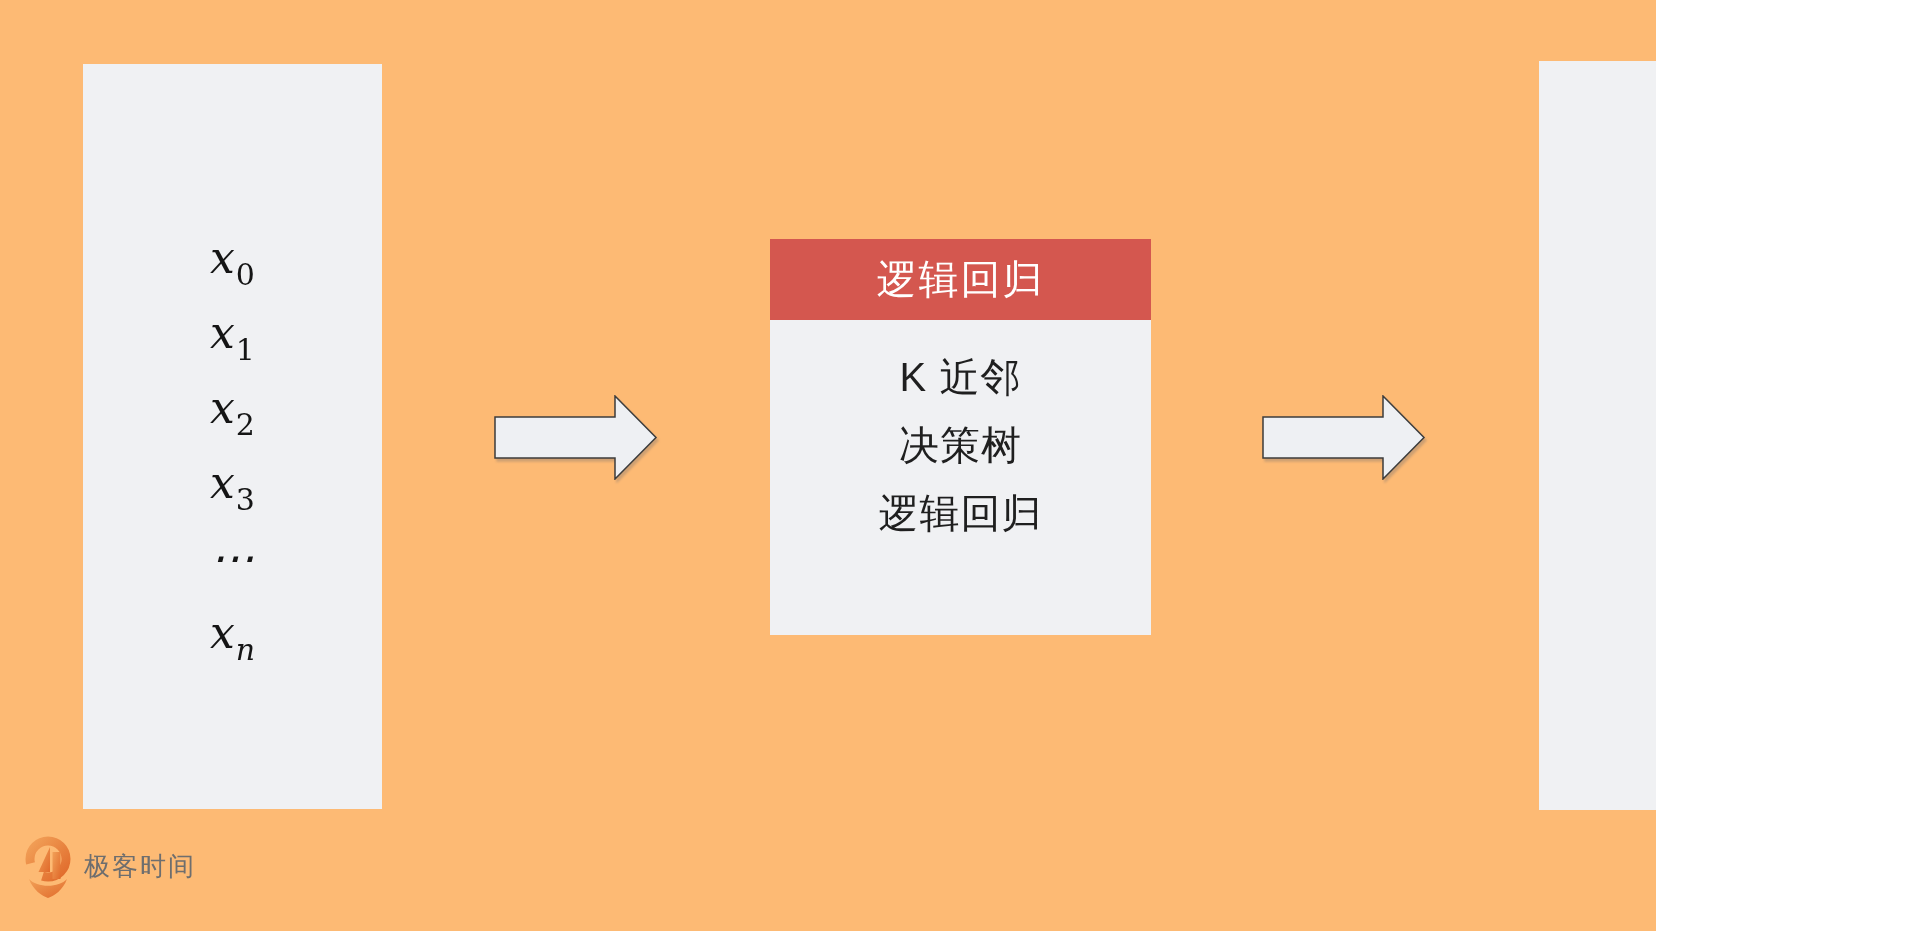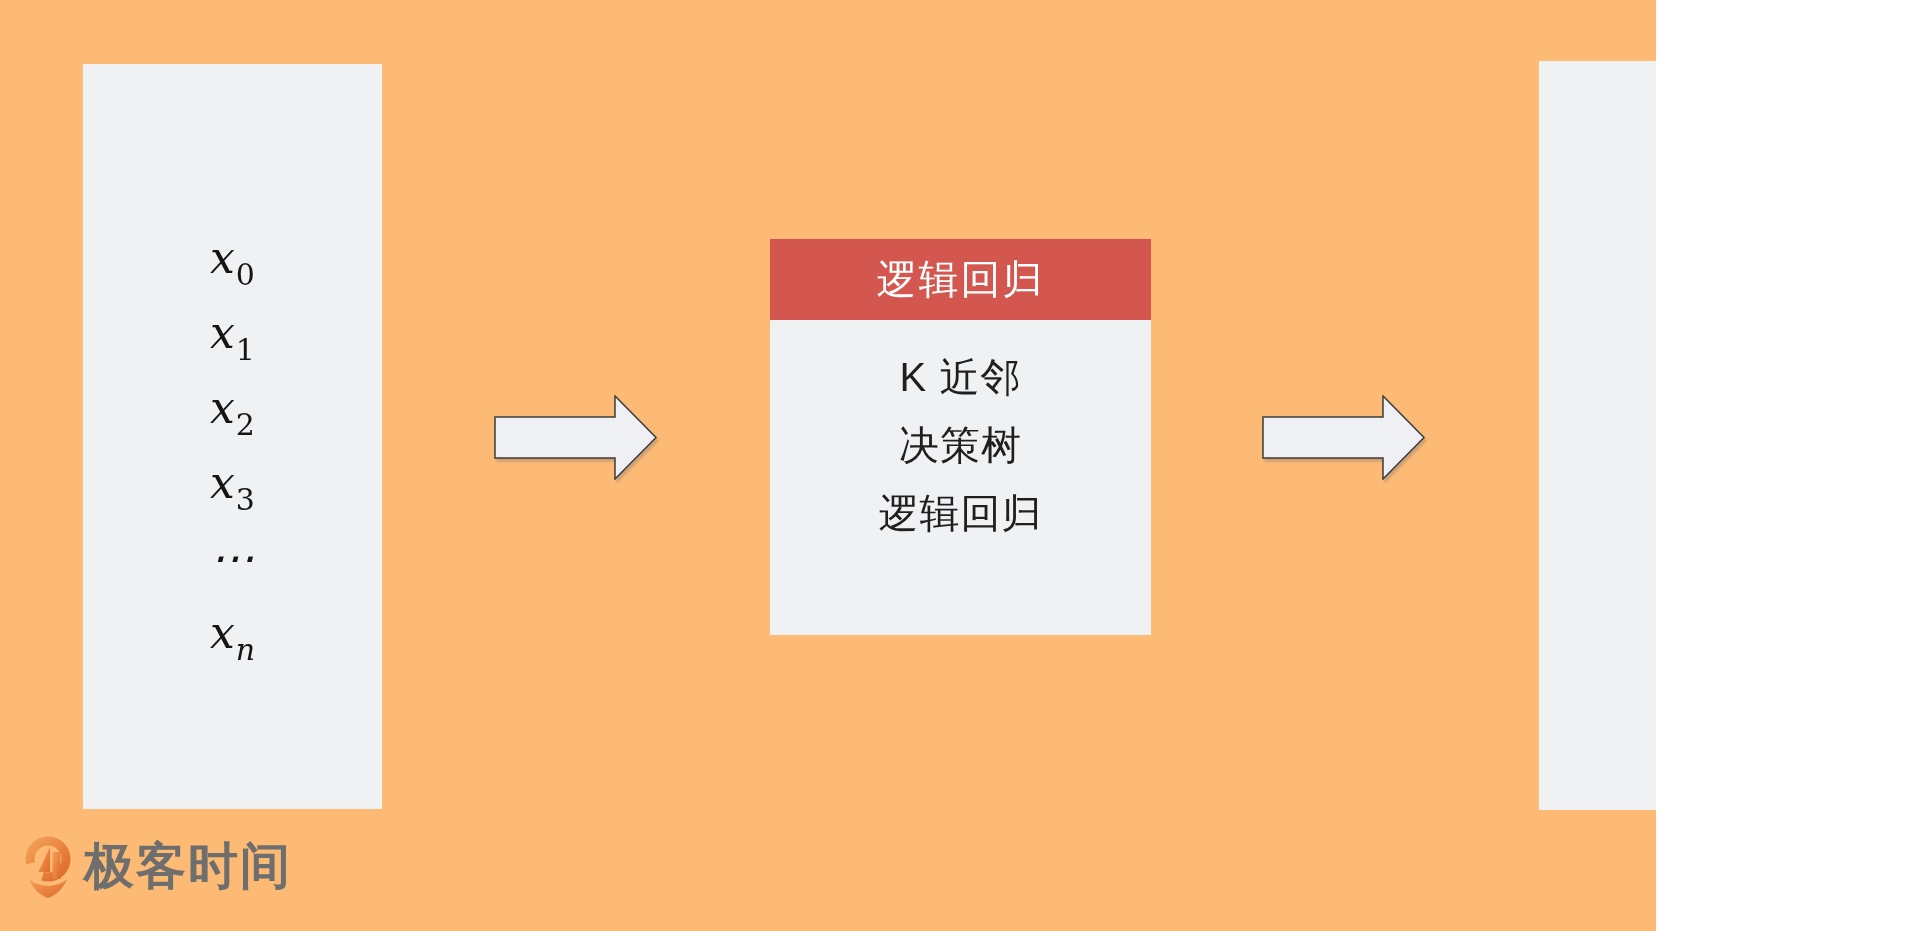--- a/index.html
+++ b/index.html
@@ -106,23 +106,23 @@
   #logo {
     position: absolute;
     left: 25px; top: 833px;
     height: 66px;
     display: flex;
     align-items: center;
     gap: 13px;
   }
   #logo-icon { width: 46px; height: 66px; }
   #logo-text {
-    font-size: 50px;
+    font-size: 26px;
     color: #6E6E6E;
-    font-weight: 700;
+    font-weight: 400;
     letter-spacing: 2px;
     white-space: nowrap;
   }
 </style>
 </head>
 <body>
 
 <div id="canvas">
 
   <div id="input-box" class="panel">

